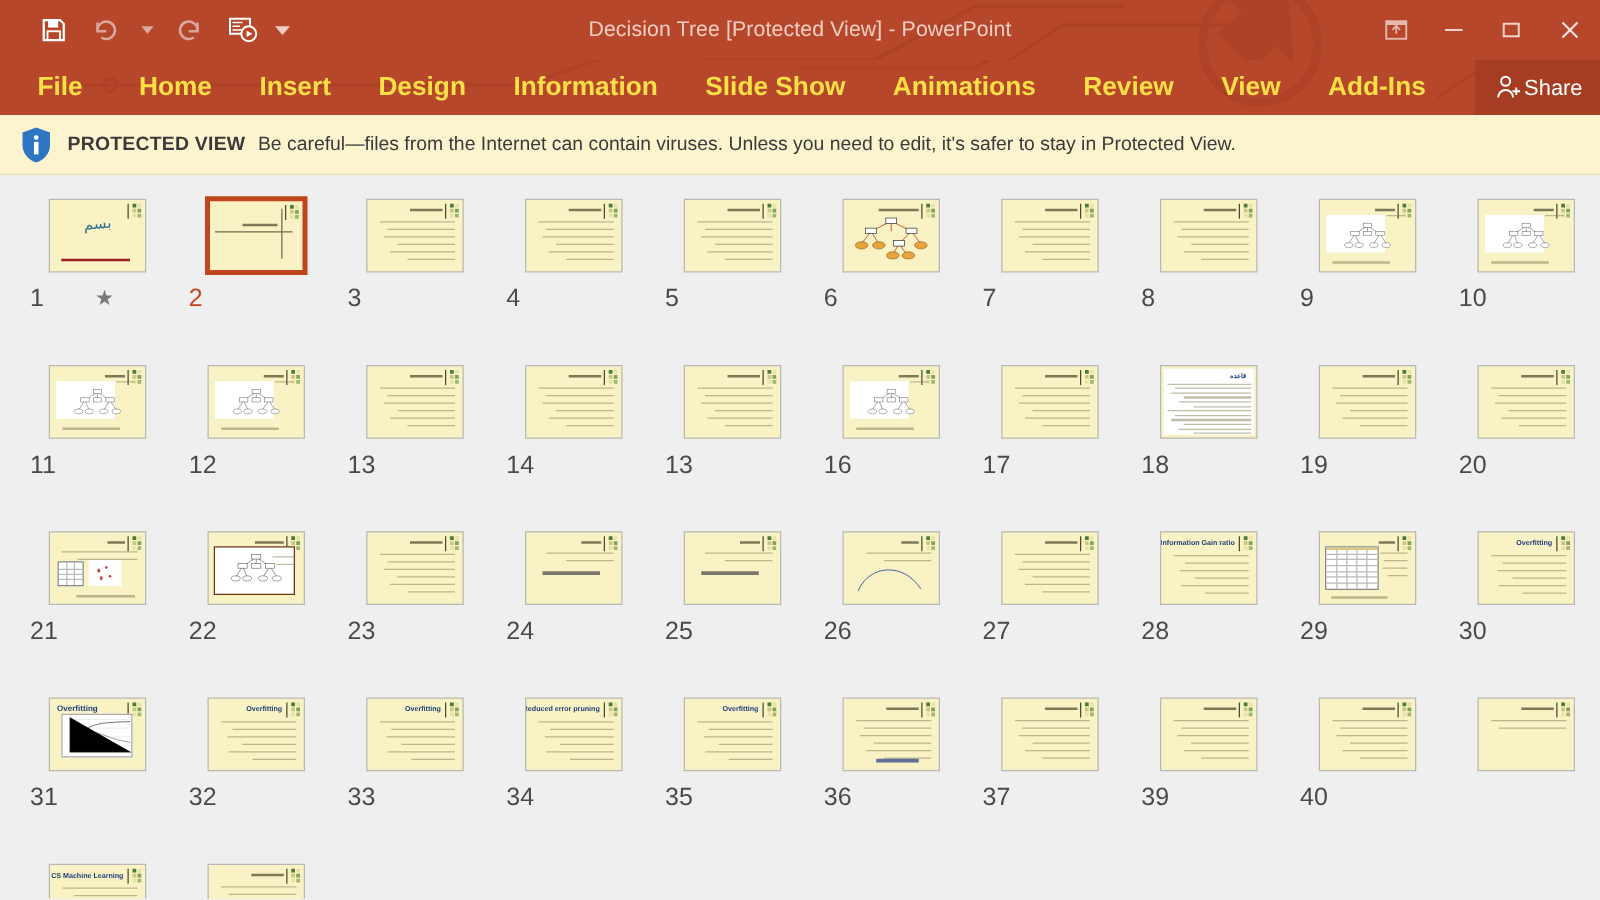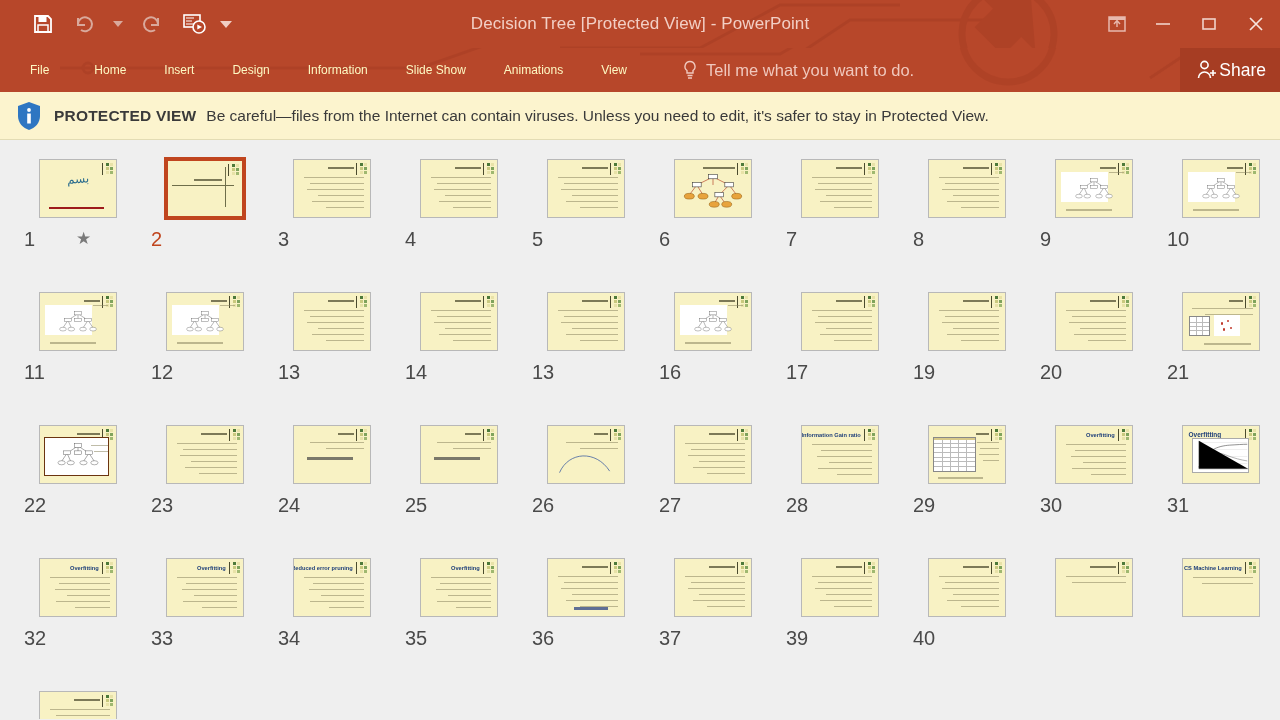--- a/index.html
+++ b/index.html
@@ -49,24 +49,25 @@
   .ribbon {
     position: relative;
     height: 44px;
     background: #B7472A;
     display: flex; align-items: center;
     overflow: hidden;
   }
   .rb-decor { position: absolute; inset: 0; pointer-events: none; opacity: .5; }
   .tabs { display: flex; align-items: center; z-index: 2; padding-left: 22px; }
   .tab {
-    color: #fef9c3; font-size: 12px;
+    color: #fde047; font-size: 21px;
     padding: 0 19px; height: 44px;
     display: flex; align-items: center;
     white-space: nowrap;
+    font-weight: bold;
   }
   .tab.file { padding-left: 8px; padding-right: 26px; }
   .tellme {
     z-index: 2; display: flex; align-items: center; gap: 8px;
     margin-left: 36px; color: #F0C8BD; font-size: 16.5px;
     white-space: nowrap;
   }
   .share-btn {
     position: absolute; right: 0; top: 0; height: 44px;
     display: flex; align-items: center; gap: 1px;
@@ -290,21 +291,23 @@
   </svg>
 
   <div class="tabs">
     <div class="tab file">File</div>
     <div class="tab">Home</div>
     <div class="tab">Insert</div>
     <div class="tab">Design</div>
     <div class="tab">Information</div>
     <div class="tab">Slide Show</div>
     <div class="tab">Animations</div>
+    <div class="tab">Review</div>
     <div class="tab">View</div>
+    <div class="tab">Add-Ins</div>
   </div>
 
   <div class="tellme">
     <svg width="16" height="20" viewBox="0 0 16 20">
       <path d="M8 1.5 a5 5 0 0 0 -3 9 l0 2.5 l6 0 l0 -2.5 a5 5 0 0 0 -3 -9 z" fill="none" stroke="#F0C8BD" stroke-width="1.4"></path>
       <path d="M5.5 15.5 h5 M6 18 h4" stroke="#F0C8BD" stroke-width="1.4"></path>
     </svg>
     <span>Tell me what you want to do.</span>
   </div>
 
@@ -796,20 +799,50 @@
             <i class="ttitle" style="right:16px;top:7px;width:25.840000000000003px"></i>
             <i class="ttext" style="right:6px;top:17px;width:59.28px"></i>
             <i class="ttext" style="right:6px;top:23px;width:53.199999999999996px"></i>
             <i class="ttext" style="right:6px;top:29px;width:56.24px"></i>
             <i class="ttext" style="right:6px;top:35px;width:45.6px"></i>
             <i class="ttext" style="right:6px;top:41px;width:51.68000000000001px"></i>
             <i class="ttext" style="right:6px;top:47px;width:38px"></i>
           </div>
         </div>
         <div class="slidenum">17</div>
+      </div>
+      <div class="cell">
+        <div class="thumb-holder">
+          <div class="thumb">
+            <span class="tdecor">
+              <i class="bar"></i>
+              <i class="sq" style="left:4px;top:0;background:#4E7A3A"></i>
+              <i class="sq" style="left:8px;top:0;background:#E8E2A8"></i>
+              <i class="sq" style="left:4px;top:4px;background:#C9C97E"></i>
+              <i class="sq" style="left:8px;top:4px;background:#7FA35C"></i>
+              <i class="sq" style="left:4px;top:8px;background:#E8E2A8"></i>
+              <i class="sq" style="left:8px;top:8px;background:#9FB870"></i>
+            </span>
+            <i class="tbox" style="left:2px;top:2px;right:2px;bottom:2px;width:72px;height:53px"></i>
+            <span class="tenglish" style="right:7.6000000000000005px;top:4px;font-size:5.32px">قاعده</span>
+            <i class="ttext" style="right:4px;top:14px;width:66.88px"></i>
+            <i class="ttext" style="right:4px;top:17.6px;width:60.800000000000004px"></i>
+            <i class="ttext" style="right:4px;top:21.2px;width:63.839999999999996px"></i>
+            <i class="ttext" style="right:4px;top:24.8px;width:53.199999999999996px"></i>
+            <i class="ttext" style="right:4px;top:28.4px;width:57.76px"></i>
+            <i class="ttext" style="right:4px;top:32px;width:45.6px"></i>
+            <i class="ttext" style="right:4px;top:35.6px;width:66.88px"></i>
+            <i class="ttext" style="right:4px;top:39.2px;width:60.800000000000004px"></i>
+            <i class="ttext" style="right:4px;top:42.8px;width:63.839999999999996px"></i>
+            <i class="ttext" style="right:4px;top:46.4px;width:53.199999999999996px"></i>
+            <i class="ttext" style="right:4px;top:50px;width:57.76px"></i>
+            <i class="ttext" style="right:4px;top:53.6px;width:45.6px"></i>
+          </div>
+        </div>
+        <div class="slidenum">18</div>
       </div>
       <div class="cell">
         <div class="thumb-holder">
           <div class="thumb">
             <span class="tdecor">
               <i class="bar"></i>
               <i class="sq" style="left:4px;top:0;background:#4E7A3A"></i>
               <i class="sq" style="left:8px;top:0;background:#E8E2A8"></i>
               <i class="sq" style="left:4px;top:4px;background:#C9C97E"></i>
               <i class="sq" style="left:8px;top:4px;background:#7FA35C"></i>

